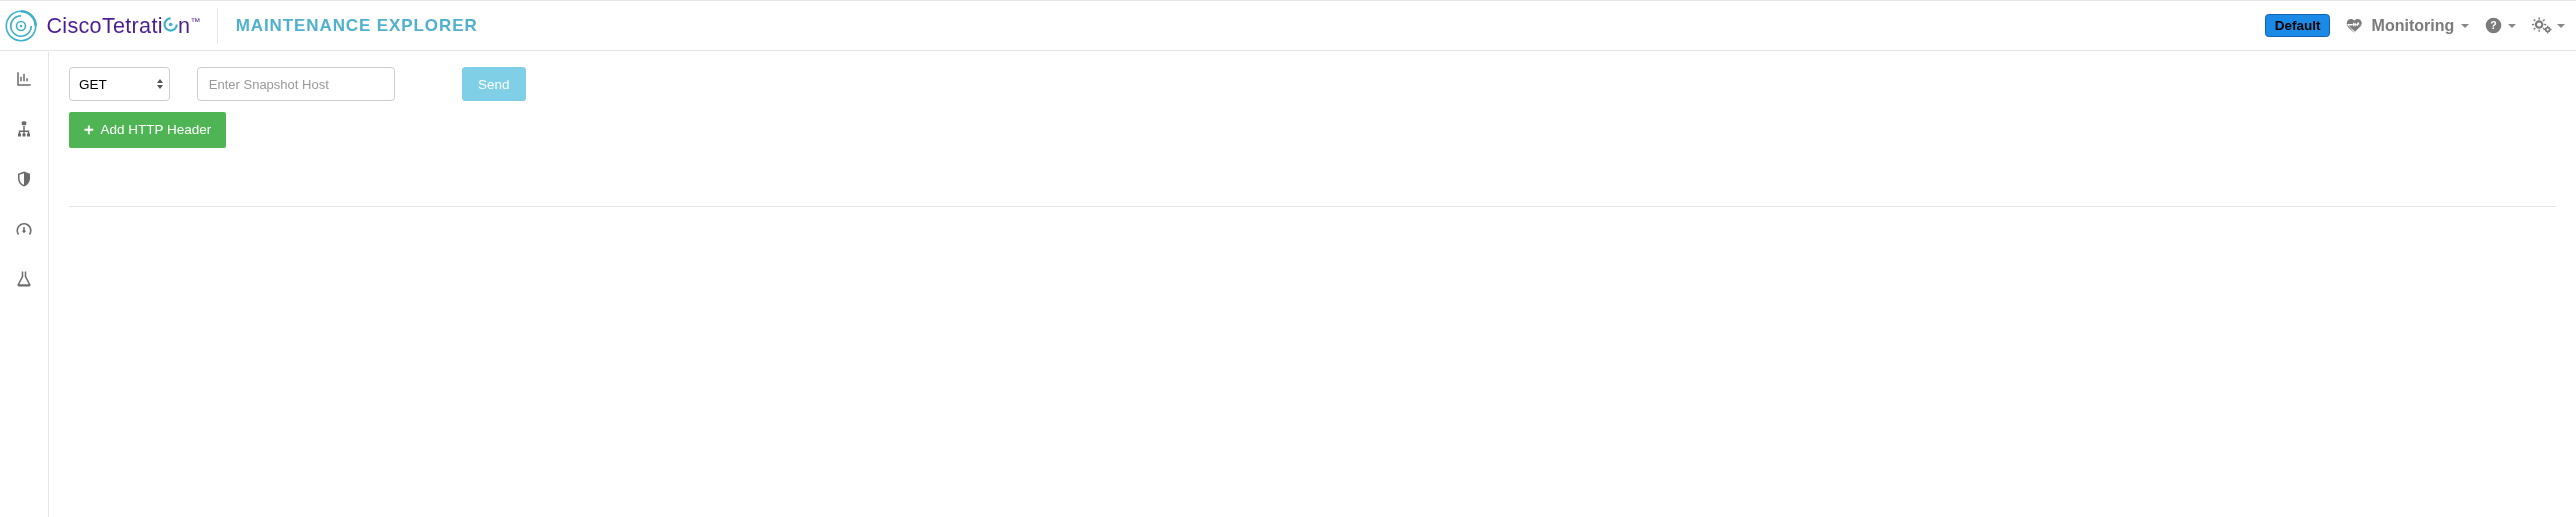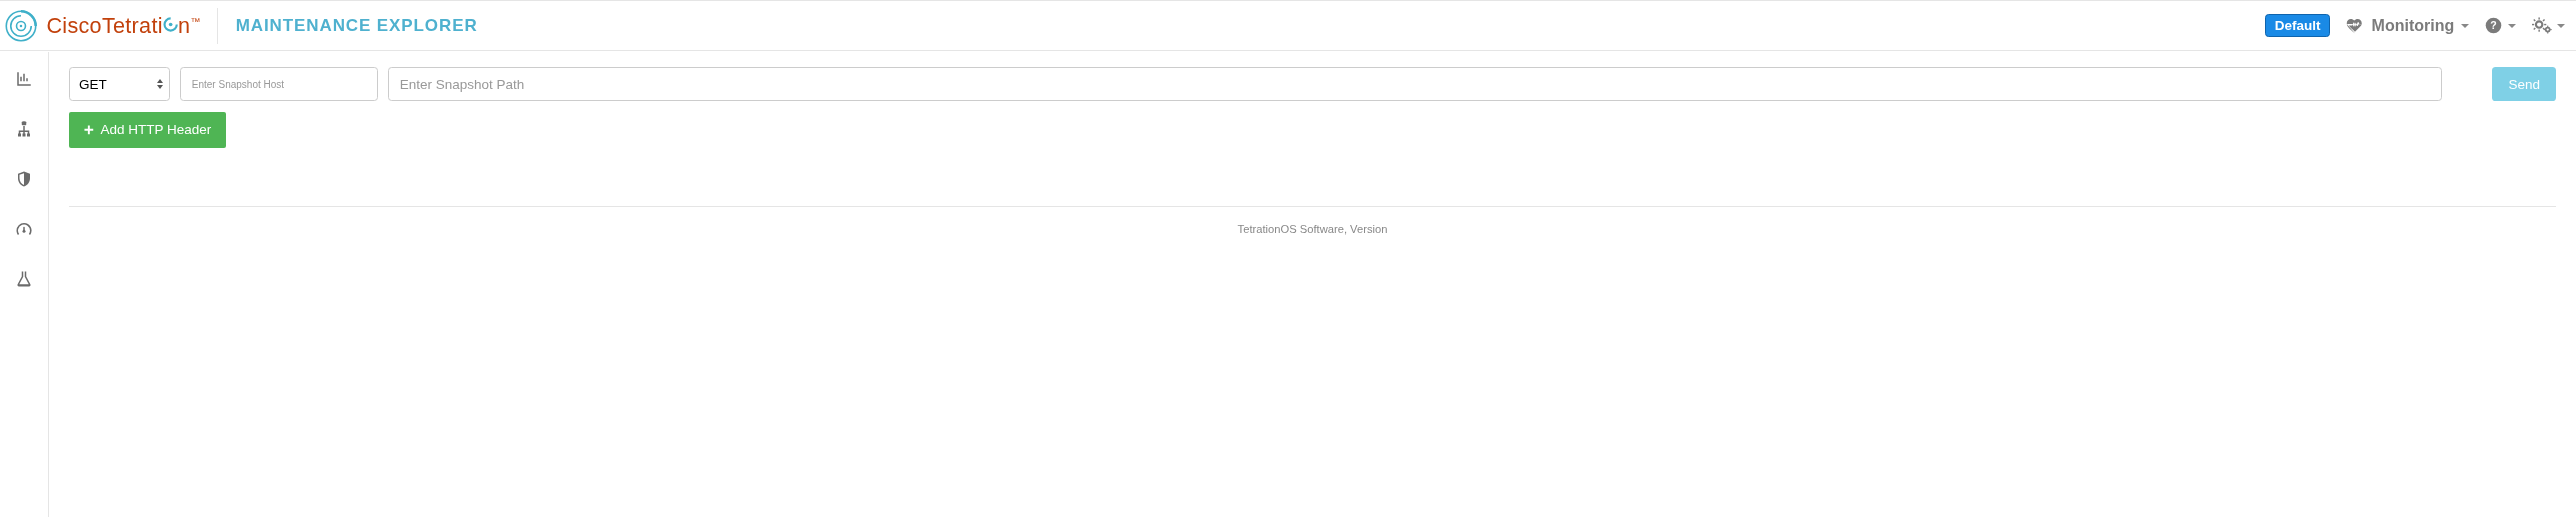--- a/index.html
+++ b/index.html
@@ -23,40 +23,40 @@
     align-items: center;
     gap: 9px;
     padding-right: 16px;
     border-right: 0.9px solid #e5e5e5;
     height: 36px;
   }
   .logo-svg { width: 32px; height: 32px; }
   .brand-text {
     font-size: 21.6px;
     font-weight: 300;
-    color: #c2410c;
+    color: #4c1d95;
     letter-spacing: 0.3px;
   }
   .brand-text .tet { font-weight: 400; }
   .page-title {
     color: #4fb1cf;
     font-size: 17px;
     letter-spacing: 0.9px;
     margin-left: 18px;
     font-weight: 700;
   }
   .spacer { flex: 1; }
   .top-right {
     display: flex;
     align-items: center;
     gap: 16px;
   }
   .badge-default {
     background: #1a8ae6;
-    color: #ffffff;
+    color: #000000;
     border: 1.8px solid #0f64ad;
     border-radius: 3.6px;
     padding: 2.7px 9px;
     font-size: 13.5px;
     font-weight: 600;
     cursor: pointer;
   }
   .monitoring {
     display: flex;
     align-items: center;
@@ -98,21 +98,21 @@
     width: 18px; height: 18px;
     fill: #6b6b6b;
     cursor: pointer;
   }
   .content {
     margin-left: 49px;
     padding: 16px 20px 0 20px;
   }
   .row1 {
     display: flex;
-    gap: 10px;
+    gap: 27px;
     align-items: center;
   }
   .select-wrap {
     position: relative;
     width: 101px;
   }
   .select-wrap select {
     width: 100%;
     height: 34px;
     padding: 0 9px;
@@ -144,21 +144,21 @@
     border-left: 3.6px solid transparent;
     border-right: 3.6px solid transparent;
     border-top: 4.5px solid #555;
   }
   .input-host {
     width: 198px;
     height: 34px;
     border: 0.9px solid #ccc;
     border-radius: 3.6px;
     padding: 0 10.8px;
-    font-size: 10px;
+    font-size: 13px;
   }
   .input-path {
     flex: 1;
     height: 34px;
     border: 0.9px solid #ccc;
     border-radius: 3.6px;
     padding: 0 10.8px;
     font-size: 13.5px;
   }
   .send-btn {
@@ -287,27 +287,25 @@
     <div class="select-wrap">
       <select>
         <option>GET</option>
       </select>
       <div class="select-arrows">
         <span class="sa-up"></span>
           <span class="sa-down"></span>
       </div>
     </div>
     <input class="input-host" type="text" placeholder="Enter Snapshot Host" style="">
-    <input class="input-path" type="text" placeholder="Enter Snapshot Path" style="">
     <button class="send-btn">Send</button>
   </div>
   <div class="row2">
     <button class="add-header-btn">
       <svg class="plus-icon" viewBox="0 0 24 24">
         <path d="M10 3h4v7h7v4h-7v7h-4v-7H3v-4h7z"></path>
       </svg>
       <span>Add HTTP Header</span>
     </button>
   </div>
   <hr class="hr">
-  <div class="footer">TetrationOS Software, Version</div>
 </div>
 
 
 </body></html>

